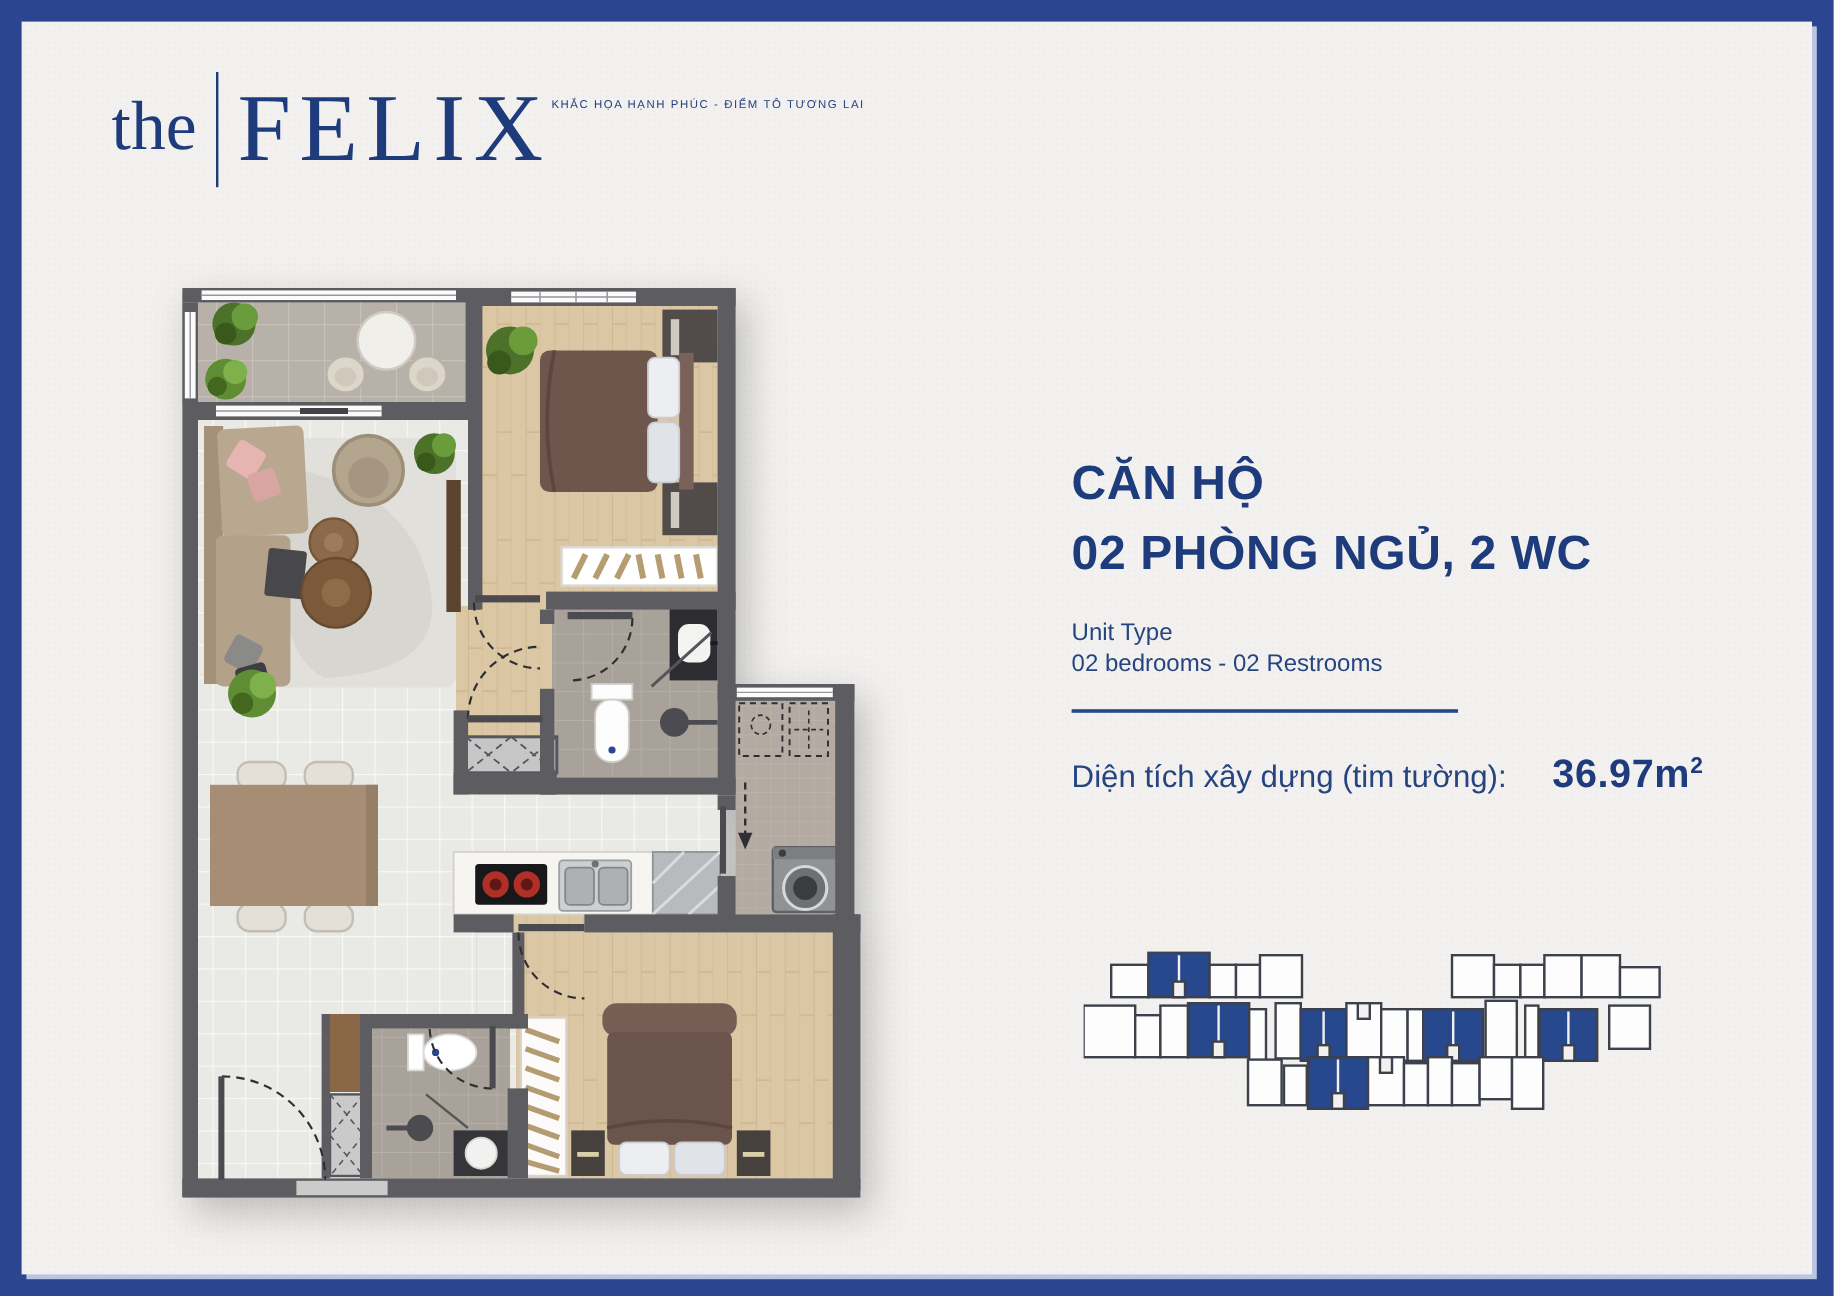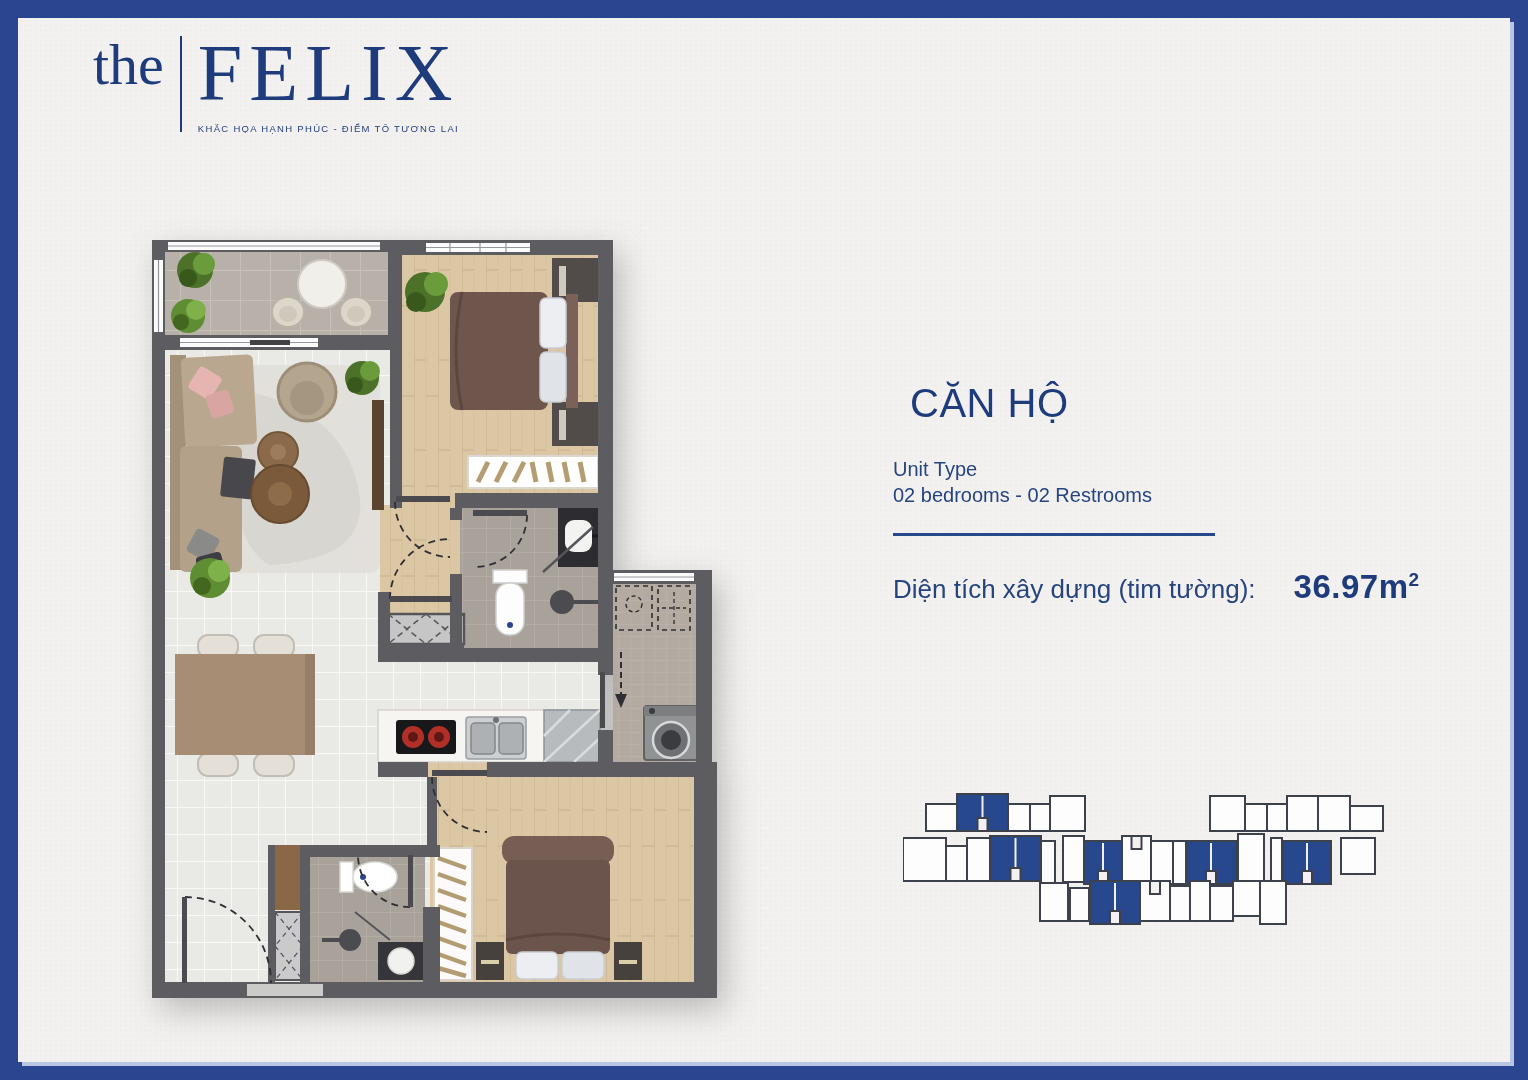--- a/index.html
+++ b/index.html
@@ -9,29 +9,29 @@
     font-family:"Liberation Sans", sans-serif;
   }
   .paper{
     position:absolute;left:18px;top:18px;right:18px;bottom:18px;
     background:#f2f1ef;
     background-image:radial-gradient(rgba(0,0,0,0.018) 1px, transparent 1px);
     background-size:5px 5px;
     box-shadow:4px 4px 0 #b9c6e2;
   }
   
-  .logo{position:absolute;left:75px;top:18px;display:flex;align-items:flex-start;color:#1e3c7c;}
+  .logo{position:absolute;left:75px;top:42px;display:flex;align-items:center;color:#1e3c7c;}
   .logo-the{font-family:"Liberation Serif", serif;font-size:58px;line-height:1;padding-bottom:6px;}
   .logo-bar{width:2px;height:96px;background:#1e3c7c;margin:0 16px;}
-  .logo-right{display:flex;flex-direction:column;}
+  .logo-right{display:flex;flex-direction:row;}
   .logo-name{font-family:"Liberation Serif", serif;font-size:80px;line-height:0.94;letter-spacing:7px;}
   .logo-tagline{font-size:9.5px;letter-spacing:1.3px;color:#25407e;margin-top:12px;white-space:nowrap;}
   
   .info{position:absolute;left:875px;top:356px;color:#1e3c7c;width:560px;}
-  .info-title{font-size:40px;font-weight:normal;line-height:1.45;letter-spacing:0.5px;margin-left:17px;}
+  .info-title{font-size:40px;font-weight:bold;line-height:1.45;letter-spacing:0.5px;}
   .info-sub{font-size:20px;margin-top:24px;line-height:1.32;color:#26457f;}
   .divider{width:322px;height:3px;background:#27488c;margin-top:24px;}
   .area-row{margin-top:32px;font-size:26px;color:#26457f;display:flex;align-items:baseline;gap:16px;}
   .area-value{font-size:33px;font-weight:bold;margin-left:22px;color:#1e3c7c;letter-spacing:0.5px;}
   .area-value sup{font-size:19px;}
   
   .floorplan-svg{position:absolute;left:150px;top:240px;filter:drop-shadow(8px 12px 16px rgba(60,60,60,0.30));}
   .keyplan-svg{position:absolute;left:885px;top:770px;}
 </style>
 </head>
@@ -44,20 +44,21 @@
     <div class="logo-bar"></div>
     <div class="logo-right">
       <div class="logo-name">FELIX</div>
       <div class="logo-tagline">KHẮC HỌA HẠNH PHÚC - ĐIỂM TÔ TƯƠNG LAI</div>
     </div>
   </div>
 
   <div class="info">
     <div class="info-title">
       <div>CĂN HỘ</div>
+      <div>02 PHÒNG NGỦ, 2 WC</div>
     </div>
     <div class="info-sub">
       <div>Unit Type</div>
       <div>02 bedrooms - 02 Restrooms</div>
     </div>
     <div class="divider"></div>
     <div class="area-row">
       <span>Diện tích xây dựng (tim tường):</span>
       <span class="area-value"><span>36.97m</span><sup>2</sup></span>
     </div>

